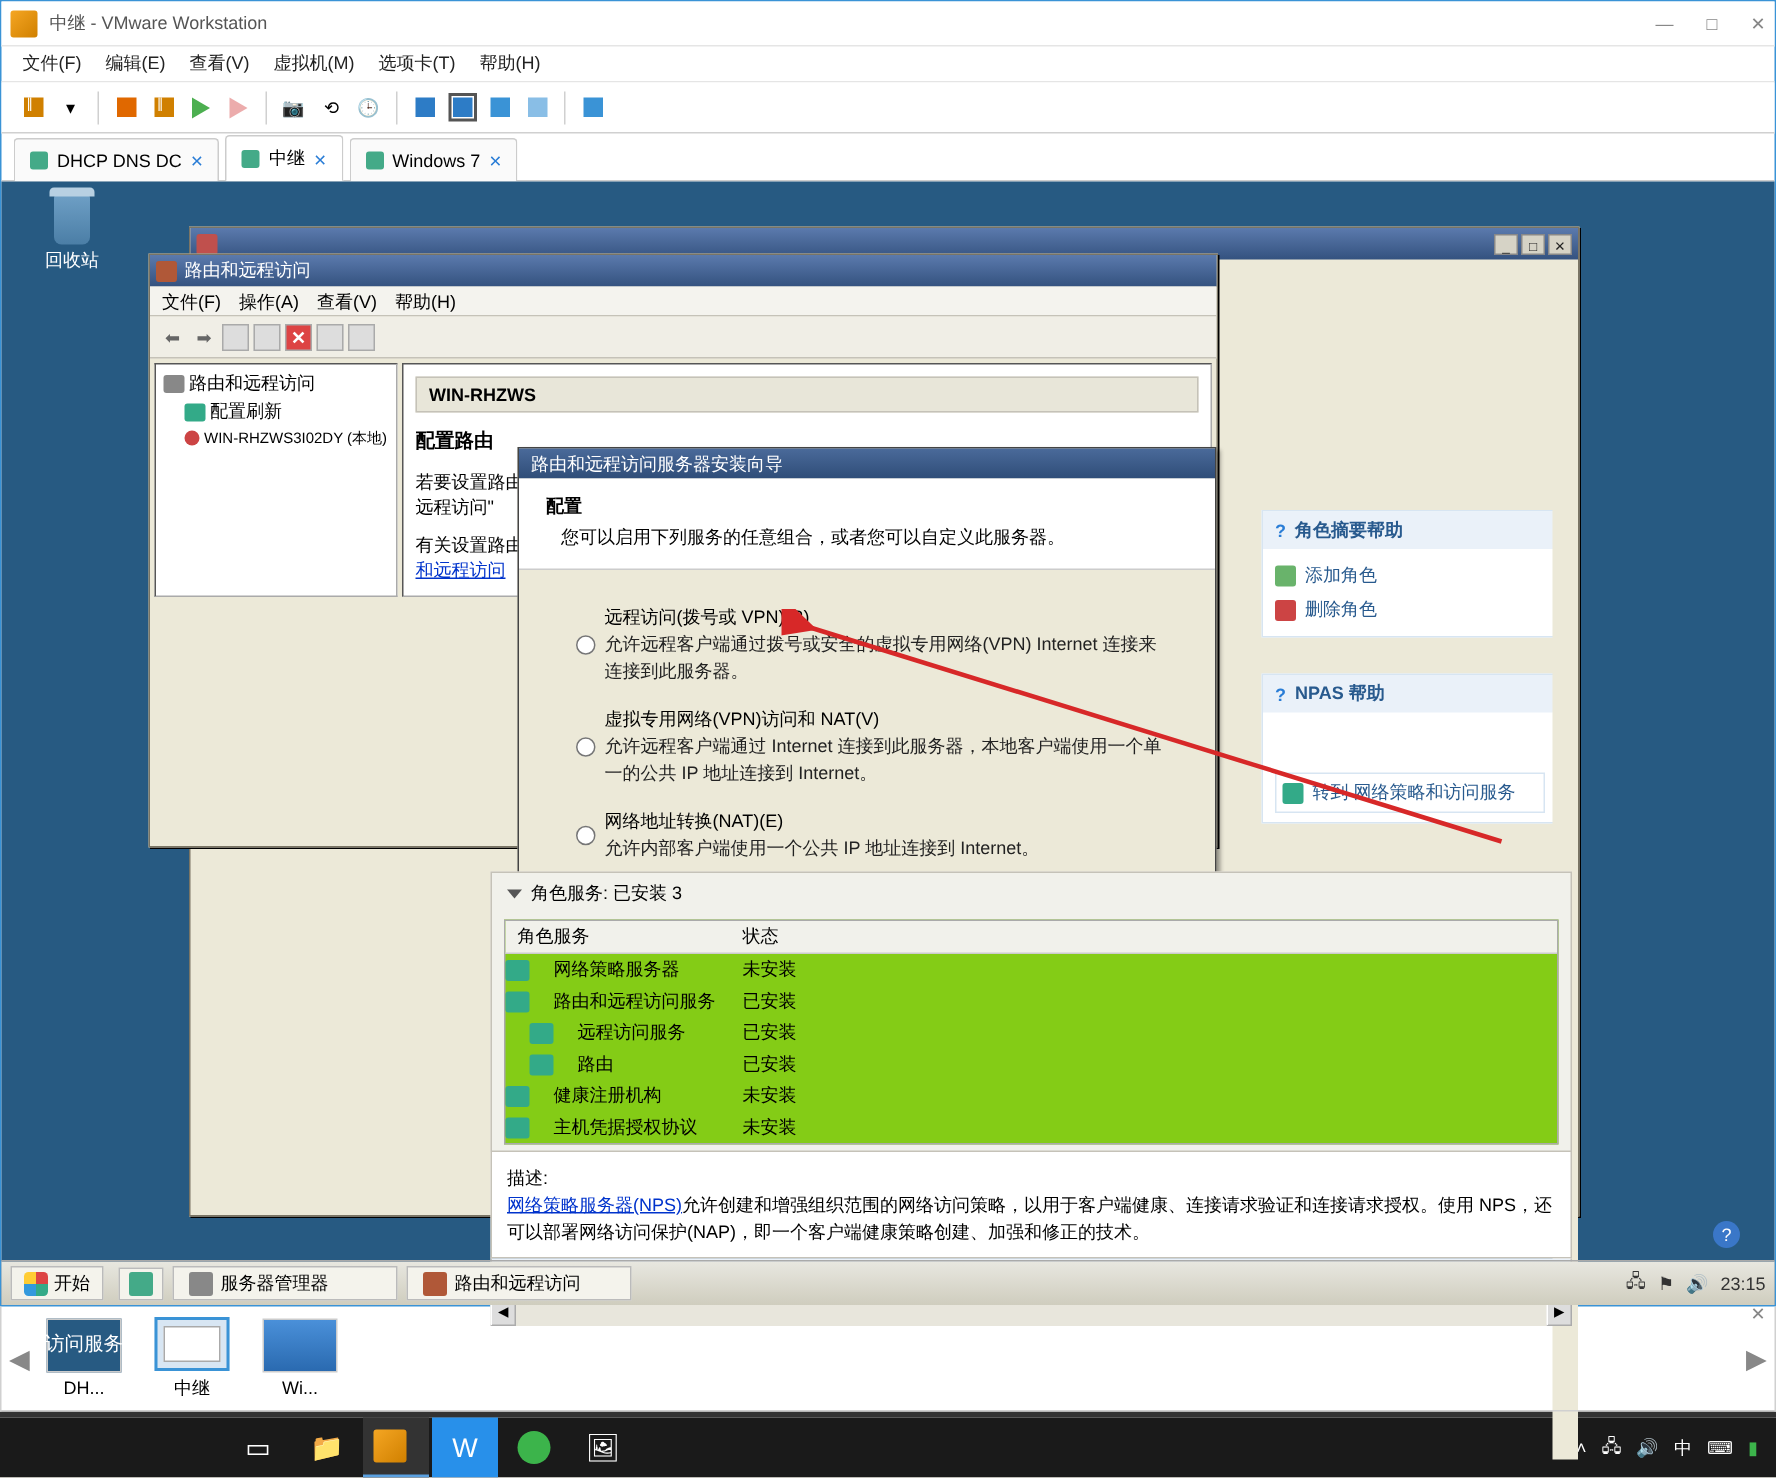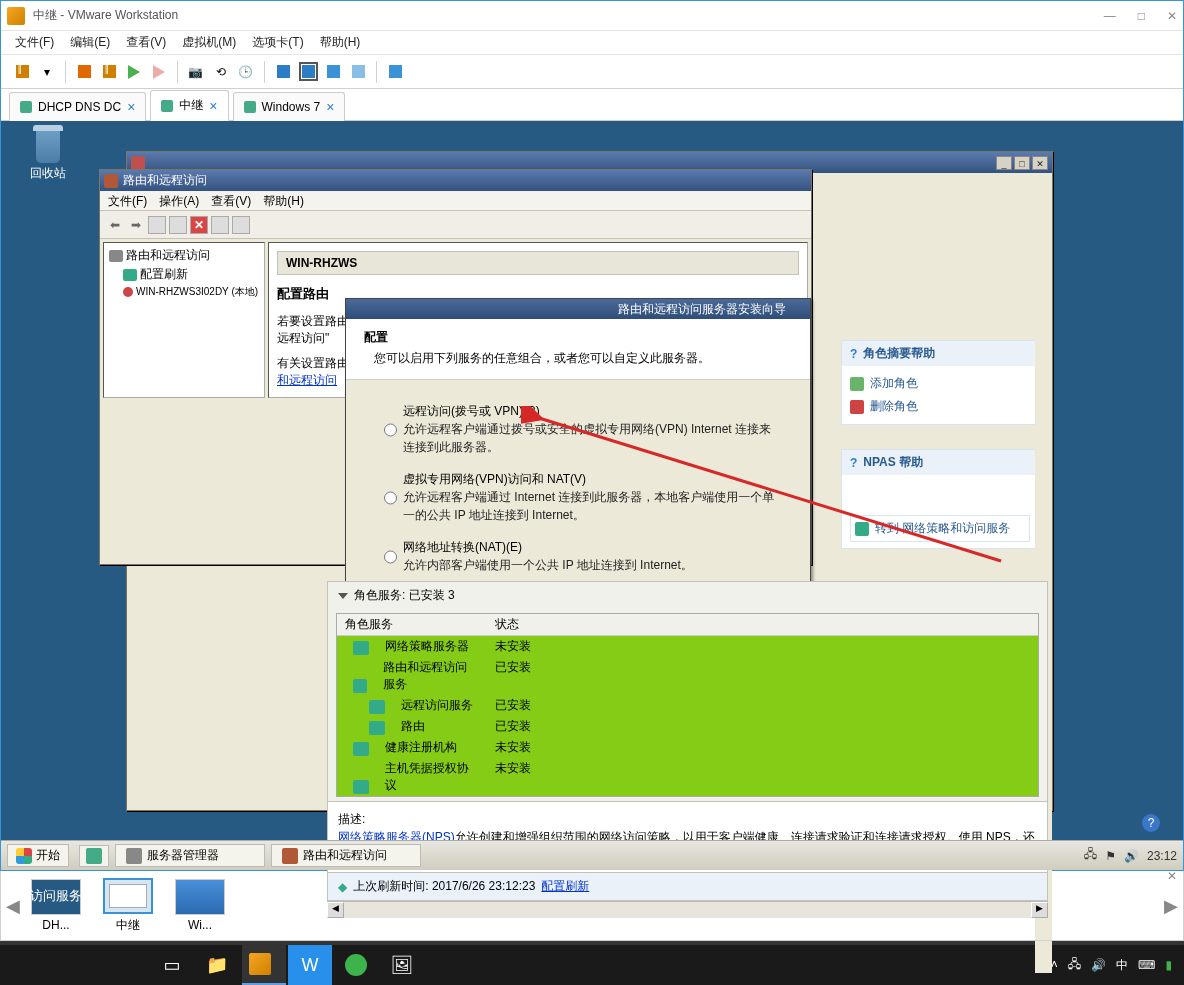--- a/index.html
+++ b/index.html
@@ -54,21 +54,21 @@
 .cw-tree .nic { width: 14px; height: 12px; background: #888; border-radius: 2px; }
 .cw-tree .nic.gr { background: #3a8; }
 .cw-tree .nic.rd { background: #c44; width: 10px; height: 10px; border-radius: 5px; }
 .cw-body2 { display: flex; padding: 3px; gap: 3px; }
 .cw-main { flex: 1; background: #fff; border: 1px inset #aaa; padding: 8px; font-size: 11px; }
 .cw-main-title { background: #e8e6d9; border: 1px solid #c5c2b8; padding: 4px 8px; font-weight: bold; font-size: 12px; margin-bottom: 10px; }
 .link { color: #0033cc; text-decoration: underline; cursor: pointer; }
 
 
 .wizard { position: absolute; left: 344px; top: 177px; width: 466px; background: #ece9d8; border: 1px solid #444; box-shadow: 2px 2px 3px rgba(0,0,0,.4); font-size: 12px; }
-.wiz-title { height: 20px; background: linear-gradient(#4a6a9a,#2f4d78); color: #fff; padding: 2px 24px; font-size: 12px; text-align: right; }
+.wiz-title { height: 20px; background: linear-gradient(#4a6a9a,#2f4d78); color: #fff; padding: 2px 8px; font-size: 12px; }
 .wiz-head { background: #fff; border-bottom: 1px solid #ccc; padding: 10px 18px 12px; }
 .wiz-head .h1 { font-weight: bold; font-size: 12px; margin-bottom: 4px; }
 .wiz-head .h2 { font-size: 12px; margin-left: 10px; }
 .wiz-body { padding: 22px 28px 10px 38px; }
 .wiz-opt { display: flex; gap: 6px; margin-bottom: 14px; font-size: 12px; line-height: 1.5; }
 .wiz-opt input { margin-top: 2px; }
 .wiz-opt .lab { font-size: 12px; }
 .wiz-opt .desc { font-size: 12px; color: #222; }
 .wiz-foot { border-top: 1px solid #bbb; padding: 10px 14px; display: flex; justify-content: flex-end; gap: 8px; }
 .wiz-foot button { font-size: 12px; padding: 2px 6px; background: #ece9d8; border: 1px solid #888; min-width: 84px; height: 22px; }
@@ -90,21 +90,21 @@
 .sm-sec { background: #f1f1eb; border: 1px solid #c5c2b8; }
 .sm-sec .hd { padding: 5px 10px; font-size: 12px; }
 .sm-sec .hd .car { display: inline-block; width: 0; height: 0; border-left: 5px solid transparent; border-right: 5px solid transparent; border-top: 6px solid #555; margin-right: 6px; }
 .roles-tbl { background: #84cc16; border: 1px solid #aaa; margin: 4px 8px; }
 .roles-tbl .th { display: flex; background: #f1f1eb; border-bottom: 1px solid #ccc; }
 .roles-tbl .th div, .roles-tbl .tr div { padding: 2px 8px; font-size: 12px; }
 .roles-tbl .col1 { width: 150px; }
 .roles-tbl .col2 { width: 80px; }
 .roles-tbl .tr { display: flex; }
 .roles-tbl .tr .ic3 { width: 16px; height: 14px; background: #3a8; border-radius: 2px; margin-right: 16px; }
-.roles-tbl .tr .col1 { display: flex; align-items: flex-end; padding-left: 16px; }
+.roles-tbl .tr .col1 { display: flex; align-items: center; padding-left: 0; }
 .sm-desc { padding: 8px 10px; font-size: 12px; line-height: 1.5; background: #fff; border: 1px solid #c5c2b8; border-top: none; }
 .sm-status { background: #eaf1f9; padding: 5px 10px; font-size: 12px; display: flex; align-items: center; gap: 6px; border: 1px solid #c5c2b8; border-top: none; }
 
 
 .scr-h { height: 17px; background: #ece9d8; border-top: 1px solid #bbb; display: flex; }
 .scr-h .arb { width: 17px; background: #ddd; border: 1px outset #fff; text-align: center; font-size: 9px; }
 .scr-h .trk { flex: 1; background: #e8e6dc; }
 .scr-v { position: absolute; right: 0; top: 171px; width: 17px; height: 650px; background: #ece9d8; }
 
 
@@ -464,21 +464,21 @@
           <span>服务器管理器</span>
         </div>
       <div class="gtask">
           <span class="ic4" style="background:#b05838"></span>
           <span>路由和远程访问</span>
         </div>
       <div class="gtray">
         <span>🖧</span>
         <span>⚑</span>
         <span>🔊</span>
-        <span>23:12</span>
+        <span>23:15</span>
       </div>
     </div>
   </div>
 </div>
 
 <div class="host-foot">
   <div class="nav l">◀</div>
   <div class="thumb"><div class="img dk"></div><span>DH...</span></div>
   <div class="thumb"><div class="img sel"></div><span>中继</span></div>
   <div class="thumb"><div class="img w7"></div><span>Wi...</span></div>

